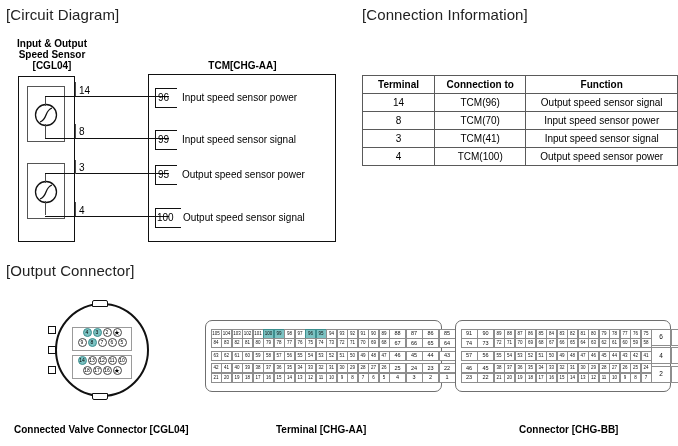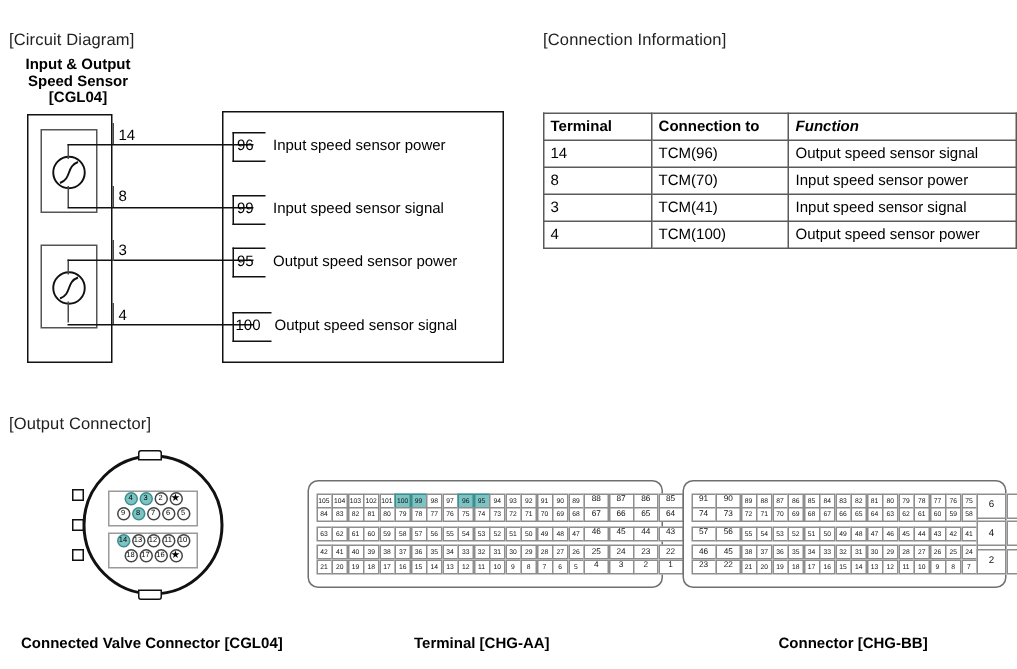--- a/index.html
+++ b/index.html
@@ -5,43 +5,43 @@
   html,body{margin:0;padding:0;}
   body{
     width:678px;height:446px;background:#ffffff;
     font-family:"Liberation Sans", sans-serif;
     color:#000;position:relative;overflow:hidden;
     -webkit-font-smoothing:antialiased;
   }
   .abs{position:absolute;}
 
   
-  .sec-title{font-size:11px;color:#222;letter-spacing:.1px;white-space:nowrap;margin-top:15px;}
+  .sec-title{font-size:15px;color:#222;letter-spacing:.1px;white-space:nowrap;}
 
   
   .blk-label{font-size:10px;font-weight:bold;text-align:center;line-height:11px;white-space:nowrap;}
   .sensor-outer{border:1.5px solid #111;box-sizing:border-box;}
   .sensor-inner{border:1.2px solid #555;box-sizing:border-box;}
   .tcm-box{border:1.5px solid #111;box-sizing:border-box;}
   .pin-num{font-size:10px;white-space:nowrap;}
   .fn-text{font-size:10px;white-space:nowrap;}
   .wire{background:#111;}
   .wire-v{background:#4a4a4a;}
   .term-brk{background:#111;}
 
   
   table.conn{border-collapse:collapse;font-size:10px;}
   table.conn th,table.conn td{
-    border:1px solid #5a5a5a;padding:2px 4px;text-align:left;
+    border:1px solid #5a5a5a;padding:2px 4px;text-align:center;
     font-weight:normal;line-height:13px;
   }
   table.conn th{font-weight:bold;}
   .col-term{width:66px;}
   .col-conn{width:86px;}
-  .col-func{width:156px;font-style:italic;}
+  .col-func{width:156px;}
 
   
   .round-body{
     border:2px solid #111;border-radius:50%;box-sizing:border-box;background:#fff;
   }
   .tab{border:1.5px solid #111;background:#fff;box-sizing:border-box;}
   .pin-plate{border:1px solid #9a9a9a;background:#fff;box-sizing:border-box;}
   .pinrow{display:flex;gap:1px;justify-content:center;}
   .pin{
     width:9px;height:9px;border-radius:50%;border:1px solid #444;background:#fff;
@@ -75,20 +75,21 @@
 <div class="abs sec-title" style="left:6px;top:6px;">[Circuit Diagram]</div>
 <div class="abs sec-title" style="left:362px;top:6px;">[Connection Information]</div>
 <div class="abs sec-title" style="left:6px;top:262px;">[Output Connector]</div>
 
 <div class="abs" style="left:0;top:0;width:350px;height:255px;">
 
   <div class="abs blk-label" style="left:4px;top:38px;width:96px;">Input &amp; Output</div>
   <div class="abs blk-label" style="left:4px;top:49px;width:96px;">Speed Sensor</div>
   <div class="abs blk-label" style="left:4px;top:60px;width:96px;">[CGL04]</div>
 
+  <div class="abs blk-label" style="left:150px;top:60px;width:185px;">TCM[CHG-AA]</div>
 
   <div class="abs sensor-outer" style="left:18px;top:76px;width:57px;height:166px;"></div>
 
   <div class="abs sensor-inner" style="left:27px;top:86px;width:38px;height:56px;"></div>
 
   <svg class="abs" style="left:31px;top:100px;" width="30" height="30" viewBox="0 0 30 30">
     <circle cx="15" cy="15" r="10.5" fill="none" stroke="#111" stroke-width="1.3"></circle>
     <path d="M9 22 C17 19,13 11,21 8" fill="none" stroke="#111" stroke-width="1.3"></path>
   </svg>
 

